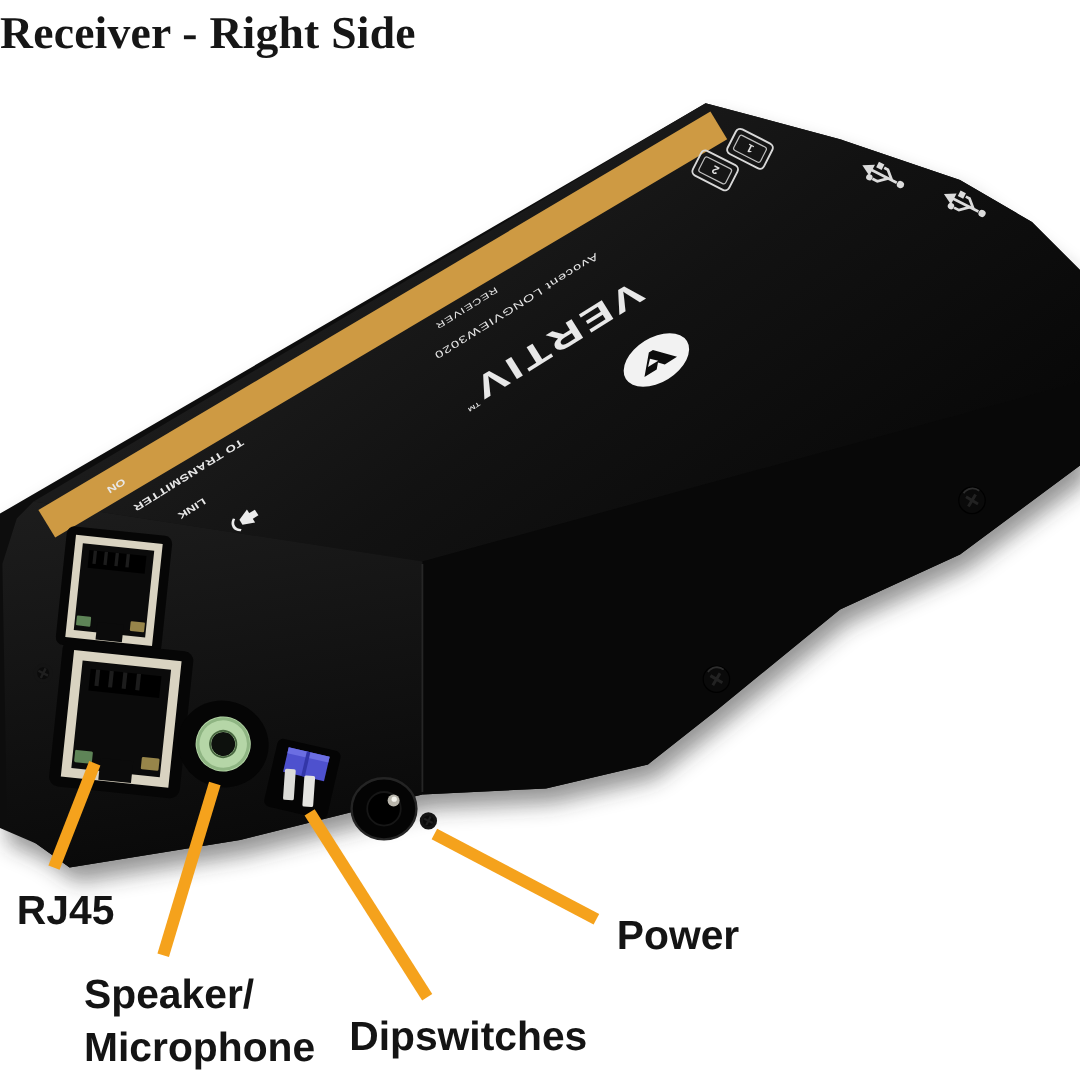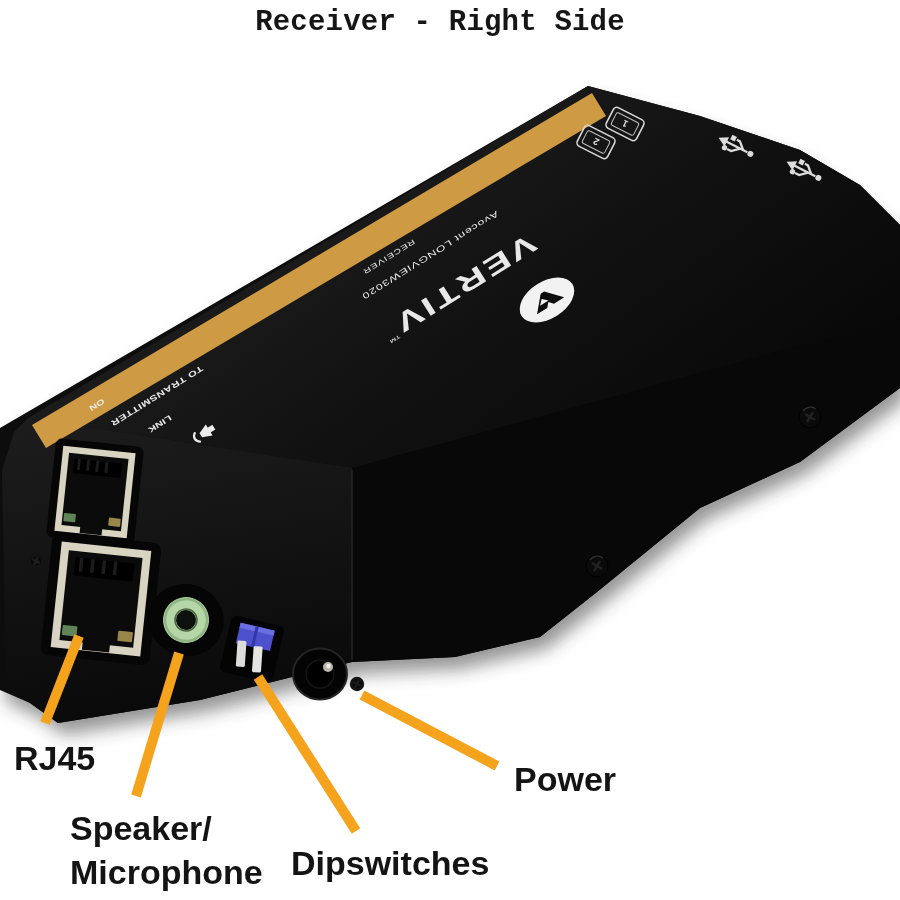--- a/index.html
+++ b/index.html
@@ -1,20 +1,20 @@
 <!DOCTYPE html>
 <html><head>
 <meta charset="utf-8">
 <style>
   html,body{margin:0;padding:0;background:#ffffff;}
   .stage{position:relative;width:900px;height:900px;overflow:hidden;font-family:"Liberation Sans",sans-serif;background:#ffffff;}
   .stage svg{position:absolute;left:0;top:0;}
-  .title{position:absolute;top:6px;left:0;width:880px;text-align:center;
-         font-size:29px;font-weight:bold;color:#161616;letter-spacing:0.2px;
-         font-family:Liberation Mono, monospace;}
+  .title{position:absolute;top:6px;left:0;width:880px;
+         font-size:38px;font-weight:bold;color:#161616;letter-spacing:0.2px;
+         font-family:Liberation Serif, serif;}
   svg text{font-family:"Liberation Sans",sans-serif;}
   .callout-label{font-size:34px;font-weight:bold;fill:#141414;}
   .silk{fill:#e8e8e8;}
 </style>
 </head>
 <body>
 
 <div class="stage">
 
   <svg width="900" height="900" viewBox="0 0 900 900">

